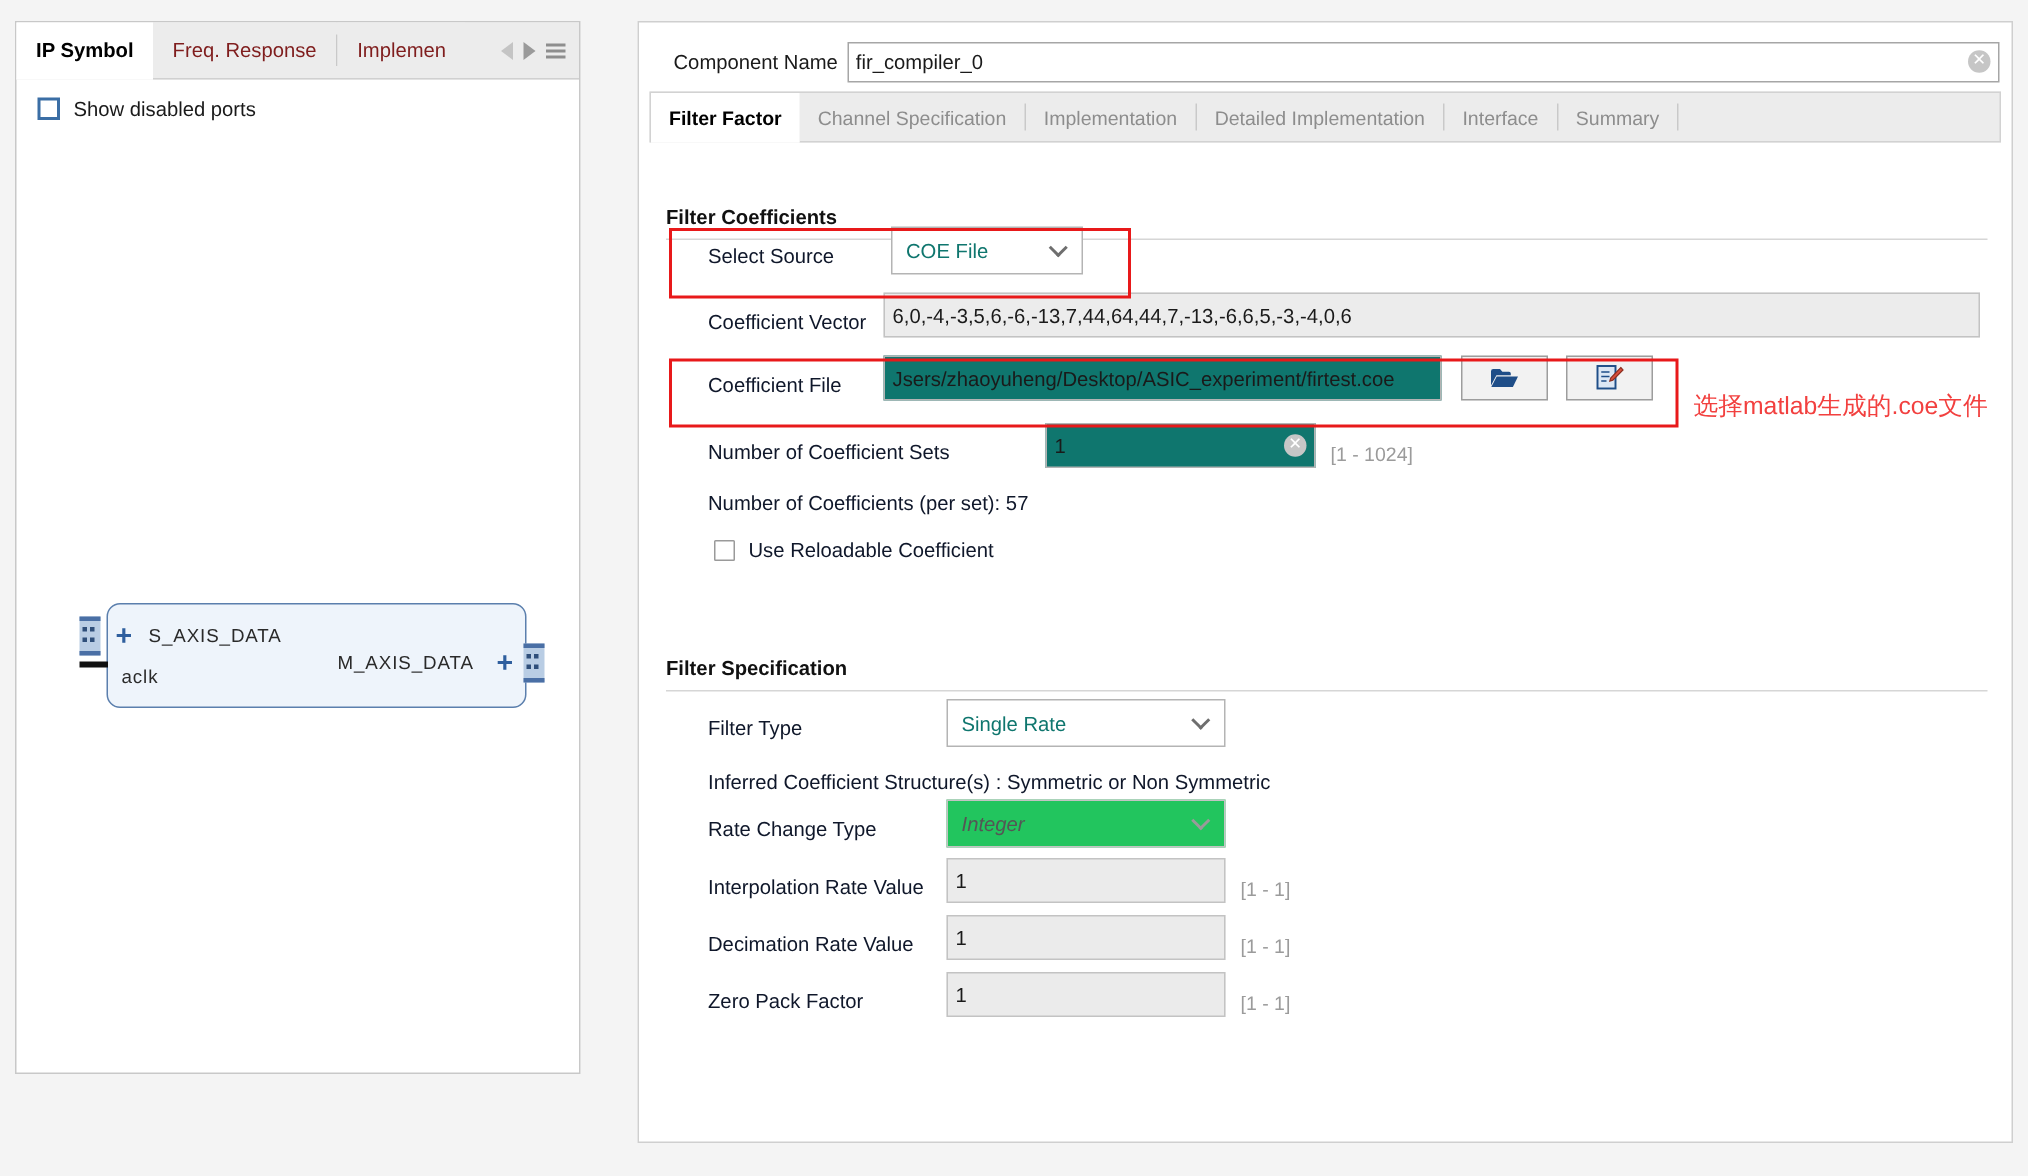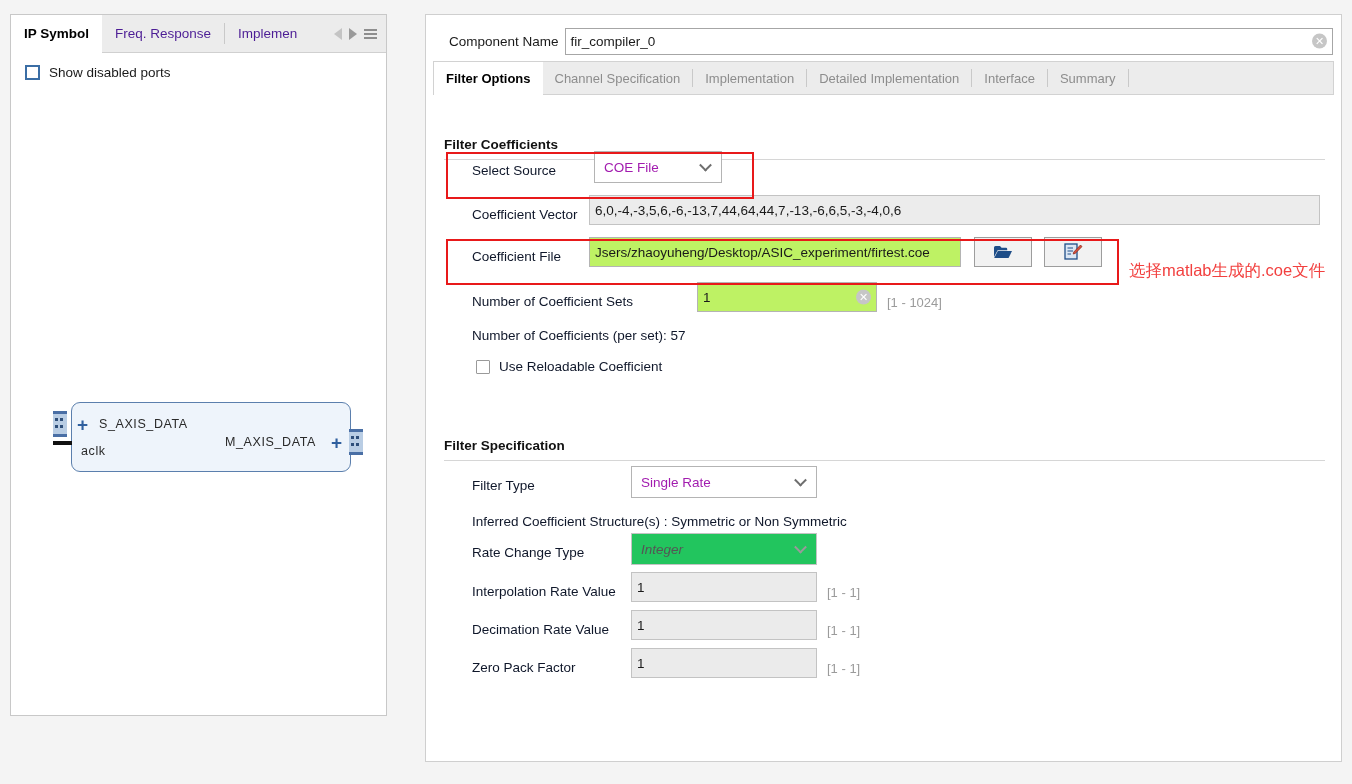--- a/index.html
+++ b/index.html
@@ -22,21 +22,21 @@
   #left-tabbar {
     position: relative; height: 38px;
     background: #ececec;
     border-bottom: 1px solid #d0d0d0;
     display: flex; align-items: stretch;
   }
   .ltab {
     display: flex; align-items: center;
     padding: 0 13px;
     font-size: 13.5px;
-    color: #4c1d95;
+    color: #7f1d1d;
     background: #ececec;
     white-space: nowrap;
   }
   .ltab.active {
     background: #ffffff;
     color: #000000;
     font-weight: bold;
     border-bottom: 1px solid #ffffff;
     margin-bottom: -1px;
   }
@@ -174,36 +174,36 @@
   }
   .section-rule { height: 1px; background: #d6d6d6; }
   .lbl { font-size: 13.5px; color: #0f172a; }
   .hint { font-size: 13px; color: #9b9b9b; }
 
   .select-box {
     position: relative;
     border: 1px solid #b4b4b4;
     background: #ffffff;
     display: flex; align-items: center;
-    font-size: 13.5px; color: #a21caf;
+    font-size: 13.5px; color: #0f766e;
     padding-left: 9px;
   }
   .select-box.disabled { background: #22c55e; color: #555555; border-color: #c3c3c3; font-style: italic; }
   .caret {
     position: absolute; right: 11px; top: 50%;
     width: 9px; height: 9px;
     border-right: 2px solid #6e6e6e;
     border-bottom: 2px solid #6e6e6e;
     transform: translateY(-70%) rotate(45deg);
   }
   .select-box.disabled .caret { border-color: #9a9a9a; }
 
   .textbox {
     border: 1px solid #b4b4b4;
-    background: #bef264;
+    background: #0f766e;
     display: flex; align-items: center;
     font-size: 13.5px; color: #1a1a1a;
     padding-left: 5px;
     position: relative;
     overflow: hidden; white-space: nowrap;
   }
   .textbox.readonly { background: #ebebeb; border-color: #c3c3c3; }
   .textbox.grayfield { background: #ececec; border-color: #c3c3c3; }
 
   .iconbtn {
@@ -280,21 +280,21 @@
     <div id="compname-row">
       <div id="compname-label">Component Name</div>
       <div id="compname-field">
         <span id="compname-value">fir_compiler_0</span>
         <span class="clear-icon">✕</span>
       </div>
     </div>
 
     <div id="main-tabbar">
       <div class="mtab active">
-        <span>Filter Options</span>
+        <span>Filter Factor</span>
       </div>
       <div class="mtab">
         <span>Channel Specification</span>
       </div>
       <div class="mtab-sep"></div>
       <div class="mtab">
         <span>Implementation</span>
       </div>
       <div class="mtab-sep"></div>
       <div class="mtab">

